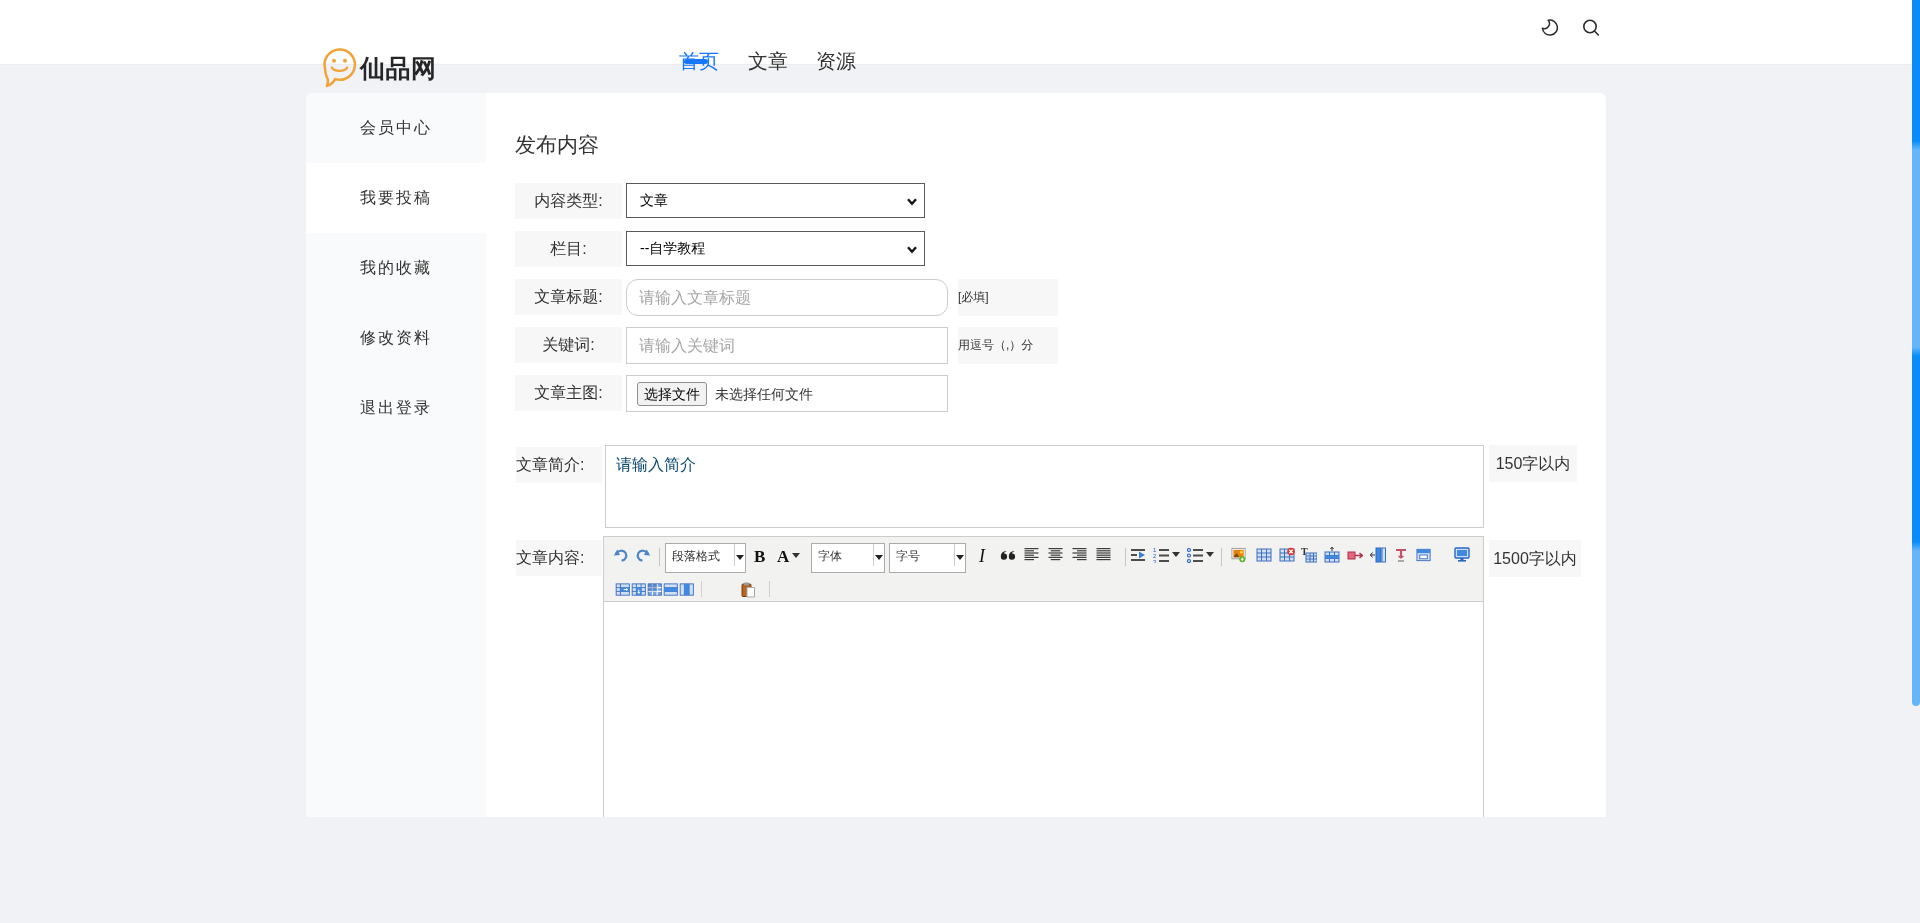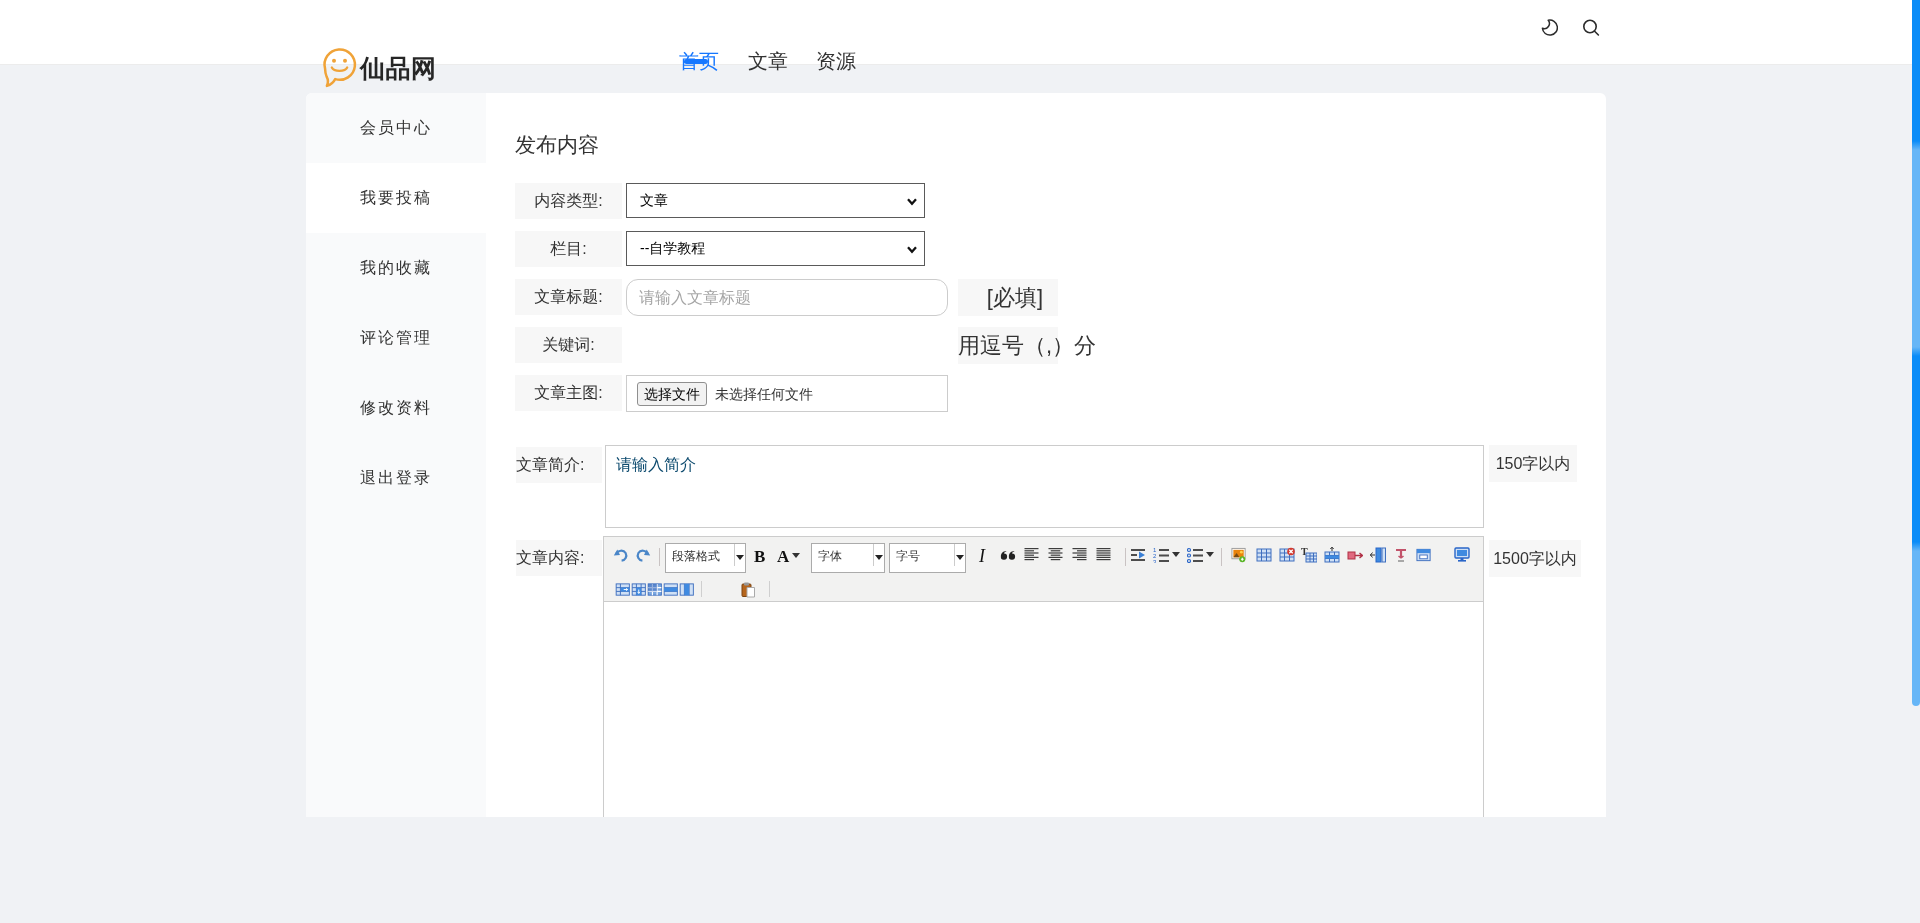--- a/index.html
+++ b/index.html
@@ -32,21 +32,21 @@
   .side { position:absolute; left:0; top:0; width:180px; height:830px; background:#f9fafb; }
   .side .it { height:70px; line-height:70px; text-align:center; font-size:16px; color:#333; letter-spacing:2px; }
   .side .it.act { background:#fff; }
 
   h1.title { position:absolute; left:209px; top:38px; font-size:21px; font-weight:400; color:#333; }
 
   .lbl { position:absolute; left:209px; width:107px; height:36px; background:#f7f7f7; font-size:16px; color:#333; text-align:center; line-height:36px; }
   .sel { position:absolute; left:320px; width:299px; height:35px; border:1px solid #5a5a5a; background:#fff; font-size:14px; color:#000; line-height:33px; padding-left:13px; }
   .sel svg { position:absolute; right:6px; top:14px; }
   .inp { position:absolute; left:320px; width:322px; height:37px; border:1px solid #ccc; background:#fff; font-size:16px; color:#a6a6a6; line-height:35px; padding-left:12px; }
-  .hintbox { position:absolute; left:652px; width:100px; height:37px; background:#f7f7f7; font-size:22px; color:#333; text-align:right; line-height:37px; white-space:nowrap; }
+  .hintbox { position:absolute; left:652px; width:100px; height:37px; background:#f7f7f7; font-size:12px; color:#333; text-align:left; line-height:37px; white-space:nowrap; }
 
   .filebox { position:absolute; left:320px; top:282px; width:322px; height:37px; border:1px solid #ccc; background:#fff; }
   .filebtn { position:absolute; left:10px; top:6px; height:24px; padding:0 6px; border:1px solid #8f8f8f; border-radius:3px; background:#f2f2f2; font-size:14px; color:#000; line-height:22px; }
   .filetxt { position:absolute; left:88px; top:0; line-height:37px; font-size:14px; color:#333; }
 
   .lbl2 { position:absolute; left:210px; width:86px; height:36px; background:#f7f7f7; font-size:16px; color:#333; text-align:left; line-height:36px; }
   .hint2 { position:absolute; left:1183px; width:88px; height:37px; background:#f7f7f7; font-size:16px; color:#333; text-align:center; line-height:37px; }
 
   .tarea { position:absolute; left:299px; top:352px; width:879px; height:83px; border:1px solid #ccc; background:#fff; font-size:16px; color:#0c4a6e; padding:9px 10px; }
 
@@ -91,21 +91,20 @@
   </svg>
 </div>
 
 <div class="bluebar"></div>
 
 <div class="card">
   <div class="side">
     <div class="it">会员中心</div>
     <div class="it act">我要投稿</div>
     <div class="it">我的收藏</div>
-    <div class="it">评论管理</div>
     <div class="it">修改资料</div>
     <div class="it">退出登录</div>
   </div>
 
   <h1 class="title">发布内容</h1>
 
   <div class="lbl" style="top:90px;">内容类型:</div>
   <div class="sel" style="top:90px;">文章
     <svg width="12" height="8" viewBox="0 0 12 8">
         <path d="M2 1.2 L6 5.8 L10 1.2" fill="none" stroke="#111" stroke-width="2.3"></path>
@@ -117,20 +116,21 @@
     <svg width="12" height="8" viewBox="0 0 12 8">
         <path d="M2 1.2 L6 5.8 L10 1.2" fill="none" stroke="#111" stroke-width="2.3"></path>
       </svg>
   </div>
 
   <div class="lbl" style="top:186px;">文章标题:</div>
   <div class="inp" style="top:186px;border-radius:12px;">请输入文章标题</div>
   <div class="hintbox" style="top:186px; padding-right:15px;">[必填]</div>
 
   <div class="lbl" style="top:234px;">关键词:</div>
+  <div class="inp" style="top:234px;">请输入关键词</div>
   <div class="hintbox" style="top:234px; padding-right:8px;">用逗号（,）分</div>
 
   <div class="lbl" style="top:282px;">文章主图:</div>
   <div class="filebox">
     <span class="filebtn">选择文件</span>
     <span class="filetxt">未选择任何文件</span>
   </div>
 
   <div class="lbl2" style="top:354px;">文章简介:</div>
   <div class="tarea">请输入简介</div>

